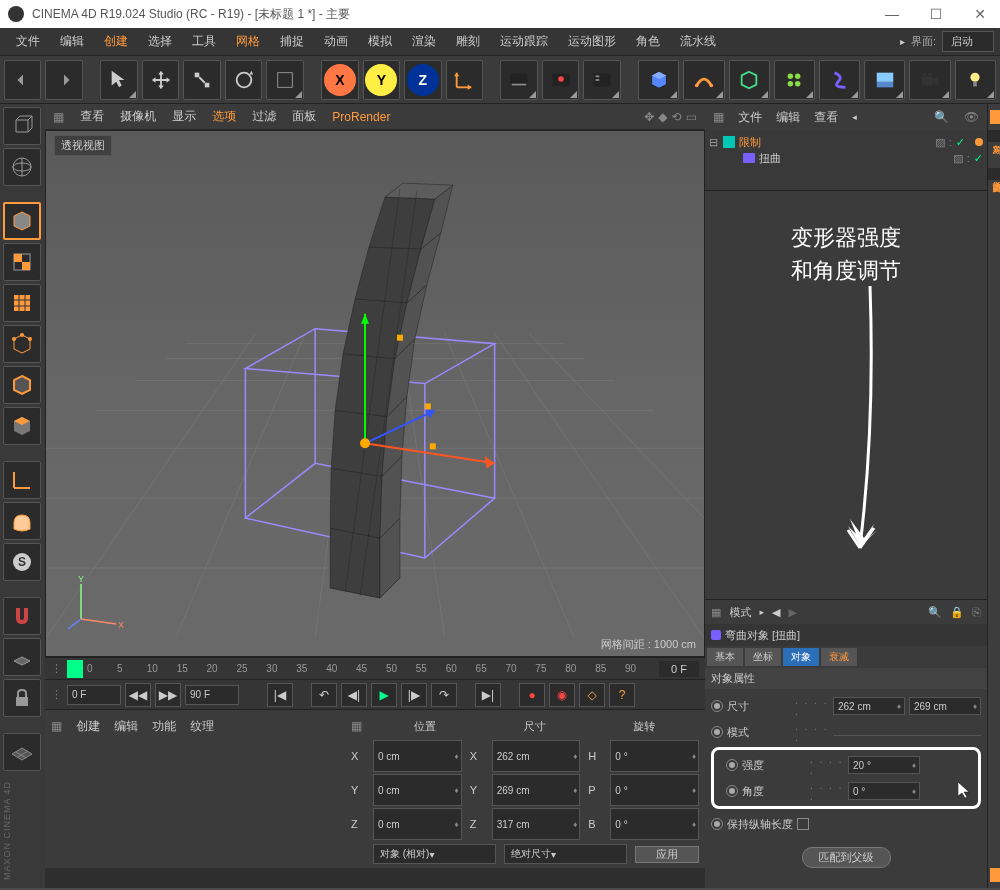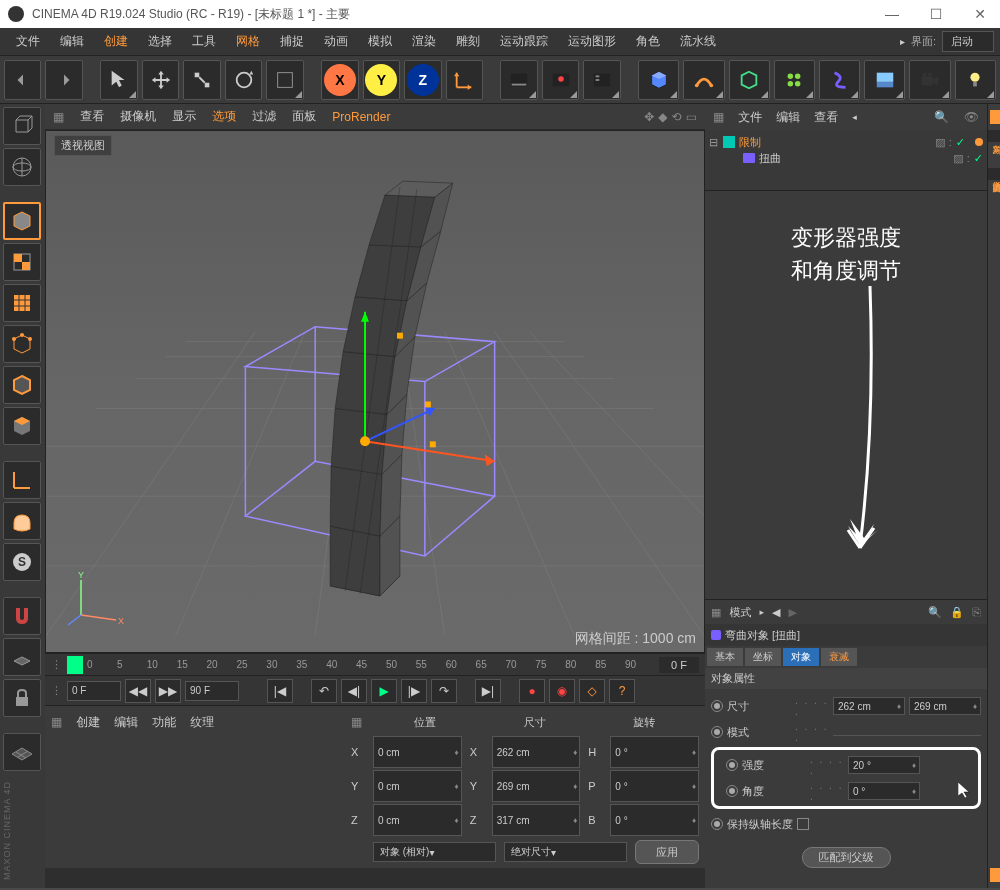--- a/index.html
+++ b/index.html
@@ -38,21 +38,21 @@
 .left-tool.active { border: 2px solid #ff9a3c; }
 
 .center-area { flex: 1; display: flex; flex-direction: column; background: #393939; }
 .viewport-menubar { height: 26px; background: #3b3b3b; display: flex; align-items: center; padding: 0 8px; gap: 16px; font-size: 12px; border-bottom: 1px solid #2a2a2a; }
 .viewport-menubar .vm-item { color: #ccc; }
 .viewport-menubar .vm-item.orange { color: #ff9a3c; }
 .viewport-menubar .vm-icons { margin-left: auto; display: flex; gap: 4px; color: #888; }
 
 .viewport { flex: 1; position: relative; background: linear-gradient(to bottom, #5a5a5a 0%, #666 50%, #6a6a6a 100%); border: 1px solid #222; overflow: hidden; }
 .viewport-label { position: absolute; top: 4px; left: 8px; background: rgba(60,60,60,0.9); padding: 2px 6px; font-size: 11px; border: 1px solid #555; }
-.viewport-info { position: absolute; bottom: 4px; right: 8px; font-size: 14px; color: #ccc; }
+.viewport-info { position: absolute; bottom: 4px; right: 8px; font-size: 11px; color: #ccc; }
 .axis-gizmo { position: absolute; bottom: 20px; left: 20px; }
 
 .timeline-row { height: 22px; background: #353535; display: flex; align-items: center; padding: 0 6px; gap: 4px; border-top: 1px solid #222; }
 .tl-handle { width: 16px; height: 18px; background: #00ff88; }
 .tl-ruler { flex: 1; display: flex; font-size: 10px; color: #999; }
 .tl-tick { flex: 1; text-align: left; }
 .tl-val { width: 40px; background: #2b2b2b; padding: 2px 4px; text-align: center; position: relative; }
 
 .transport-row { height: 30px; background: #353535; display: flex; align-items: center; padding: 0 6px; gap: 4px; border-top: 1px solid #222; }
 .tr-field { width: 54px; height: 20px; background: #2b2b2b; border: 1px solid #555; display: flex; align-items: center; padding: 0 4px; font-size: 10px; position: relative; }
@@ -61,21 +61,21 @@
 .tr-btn.rec { color: #ff4444; }
 .tr-btn.orange { color: #ff9a3c; }
 
 .bottom-panel { background: #3b3b3b; border-top: 1px solid #222; padding: 4px 6px; }
 .bp-menubar { height: 24px; display: flex; align-items: center; gap: 14px; font-size: 12px; }
 .bp-col-header { text-align: center; color: #ccc; font-size: 11px; padding: 2px; }
 .bp-label { width: 14px; color: #ccc; font-size: 11px; }
 .bp-input { flex: 1; height: 32px; background: #2b2b2b; border: 1px solid #555; padding: 0 4px; font-size: 10px; display: flex; align-items: center; position: relative; }
 .bp-input .spinner { position: absolute; right: 2px; font-size: 8px; color: #888; }
 .bp-dropdown { height: 20px; background: #2b2b2b; border: 1px solid #555; padding: 0 6px; font-size: 10px; display: flex; align-items: center; }
-.bp-apply { height: 24px; background: #555; border: 1px solid #777; border-radius: 6px; padding: 0 20px; font-size: 11px; display: flex; align-items: center; }
+.bp-apply { height: 17px; background: #555; border: 1px solid #777; border-radius: 0; padding: 0 20px; font-size: 11px; display: flex; align-items: center; }
 
 .status-bar { height: 20px; background: #2e2e2e; }
 .left-brand { position: absolute; left: 2px; bottom: 10px; writing-mode: vertical-lr; transform: rotate(180deg); color: #666; font-size: 9px; letter-spacing: 1px; }
 
 
 .right-area { width: 295px; background: #393939; display: flex; }
 .right-main { flex: 1; display: flex; flex-direction: column; }
 .right-strip { width: 22px; background: #3d3d3d; border-left: 1px solid #222; display: flex; flex-direction: column; align-items: center; gap: 6px; padding-top: 6px; }
 .strip-tab { writing-mode: vertical-lr; font-size: 10px; color: #ff9a3c; padding: 6px 2px; background: #2b2b2b; }
 

